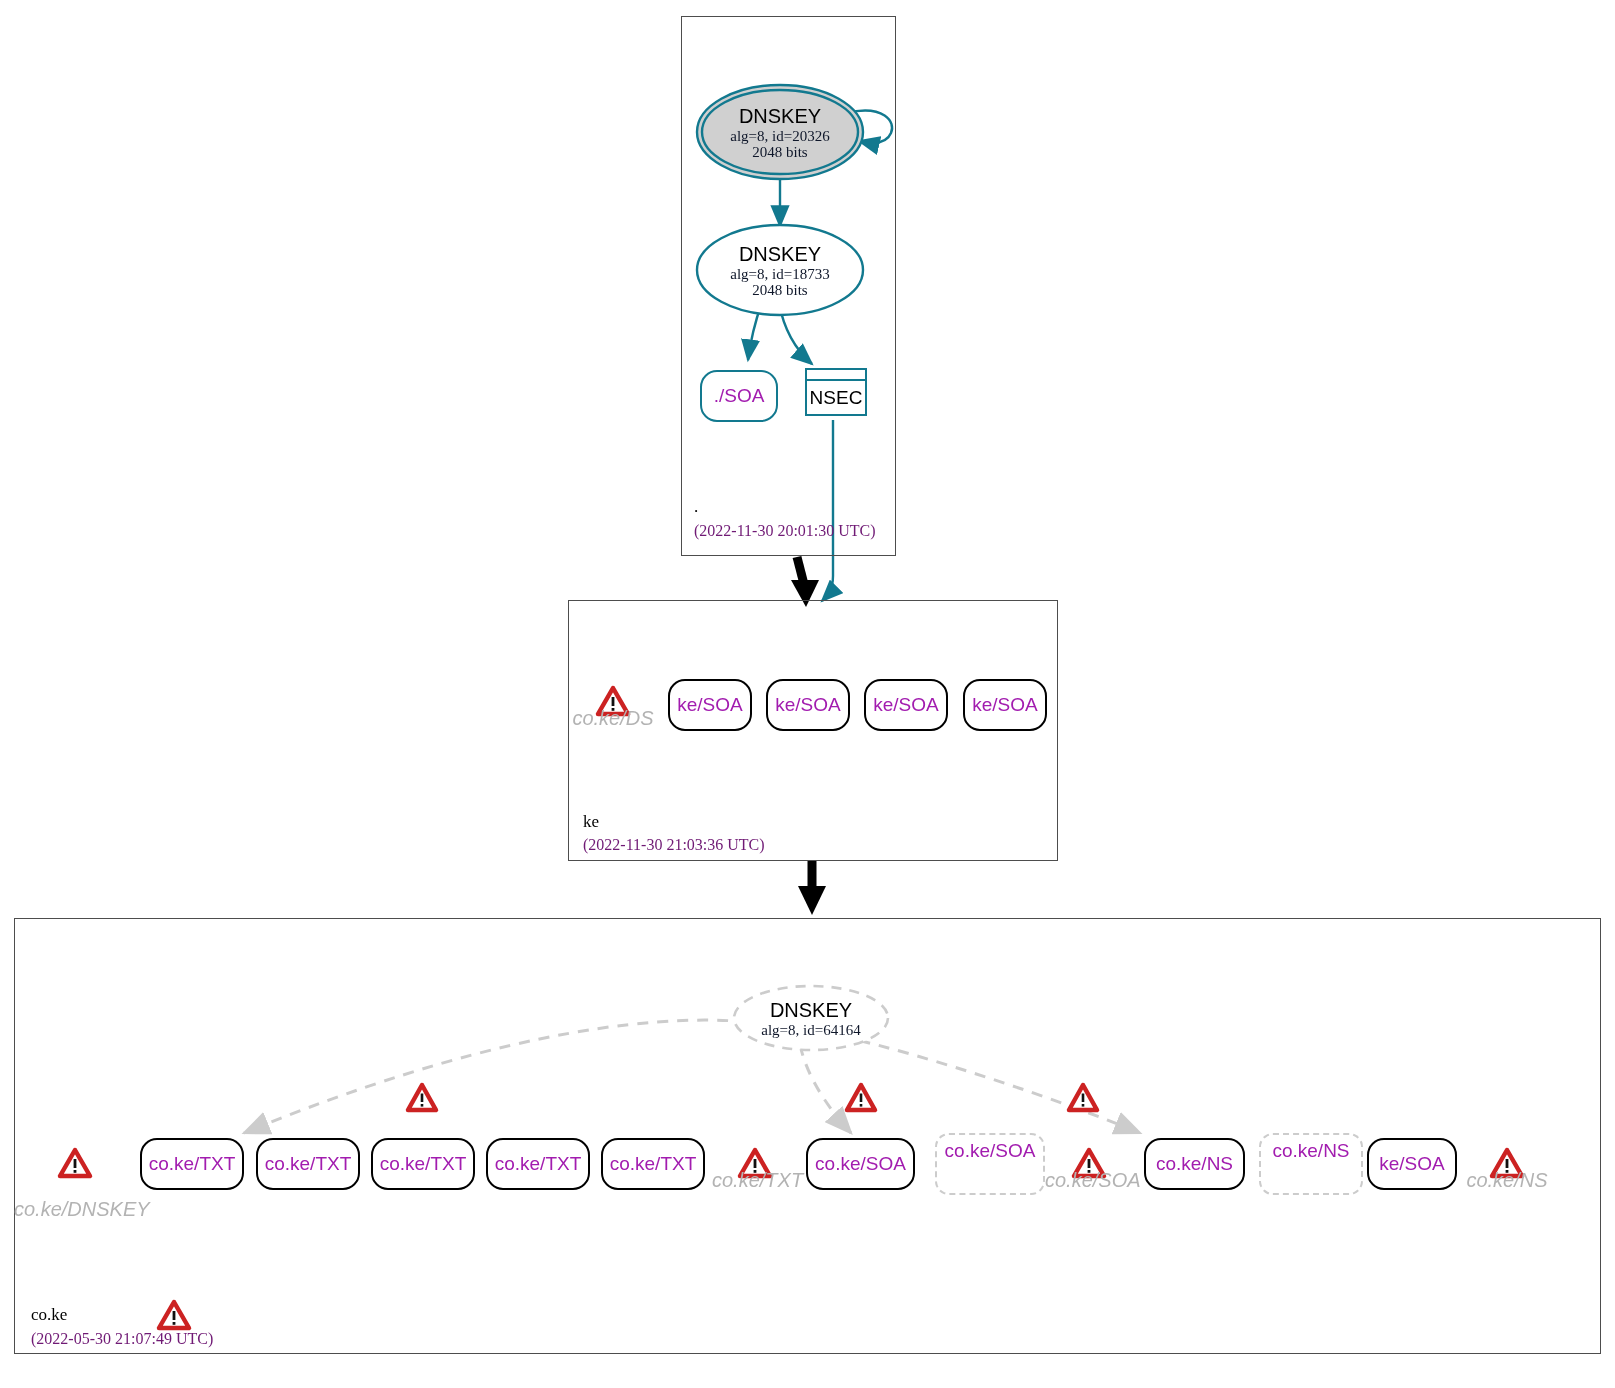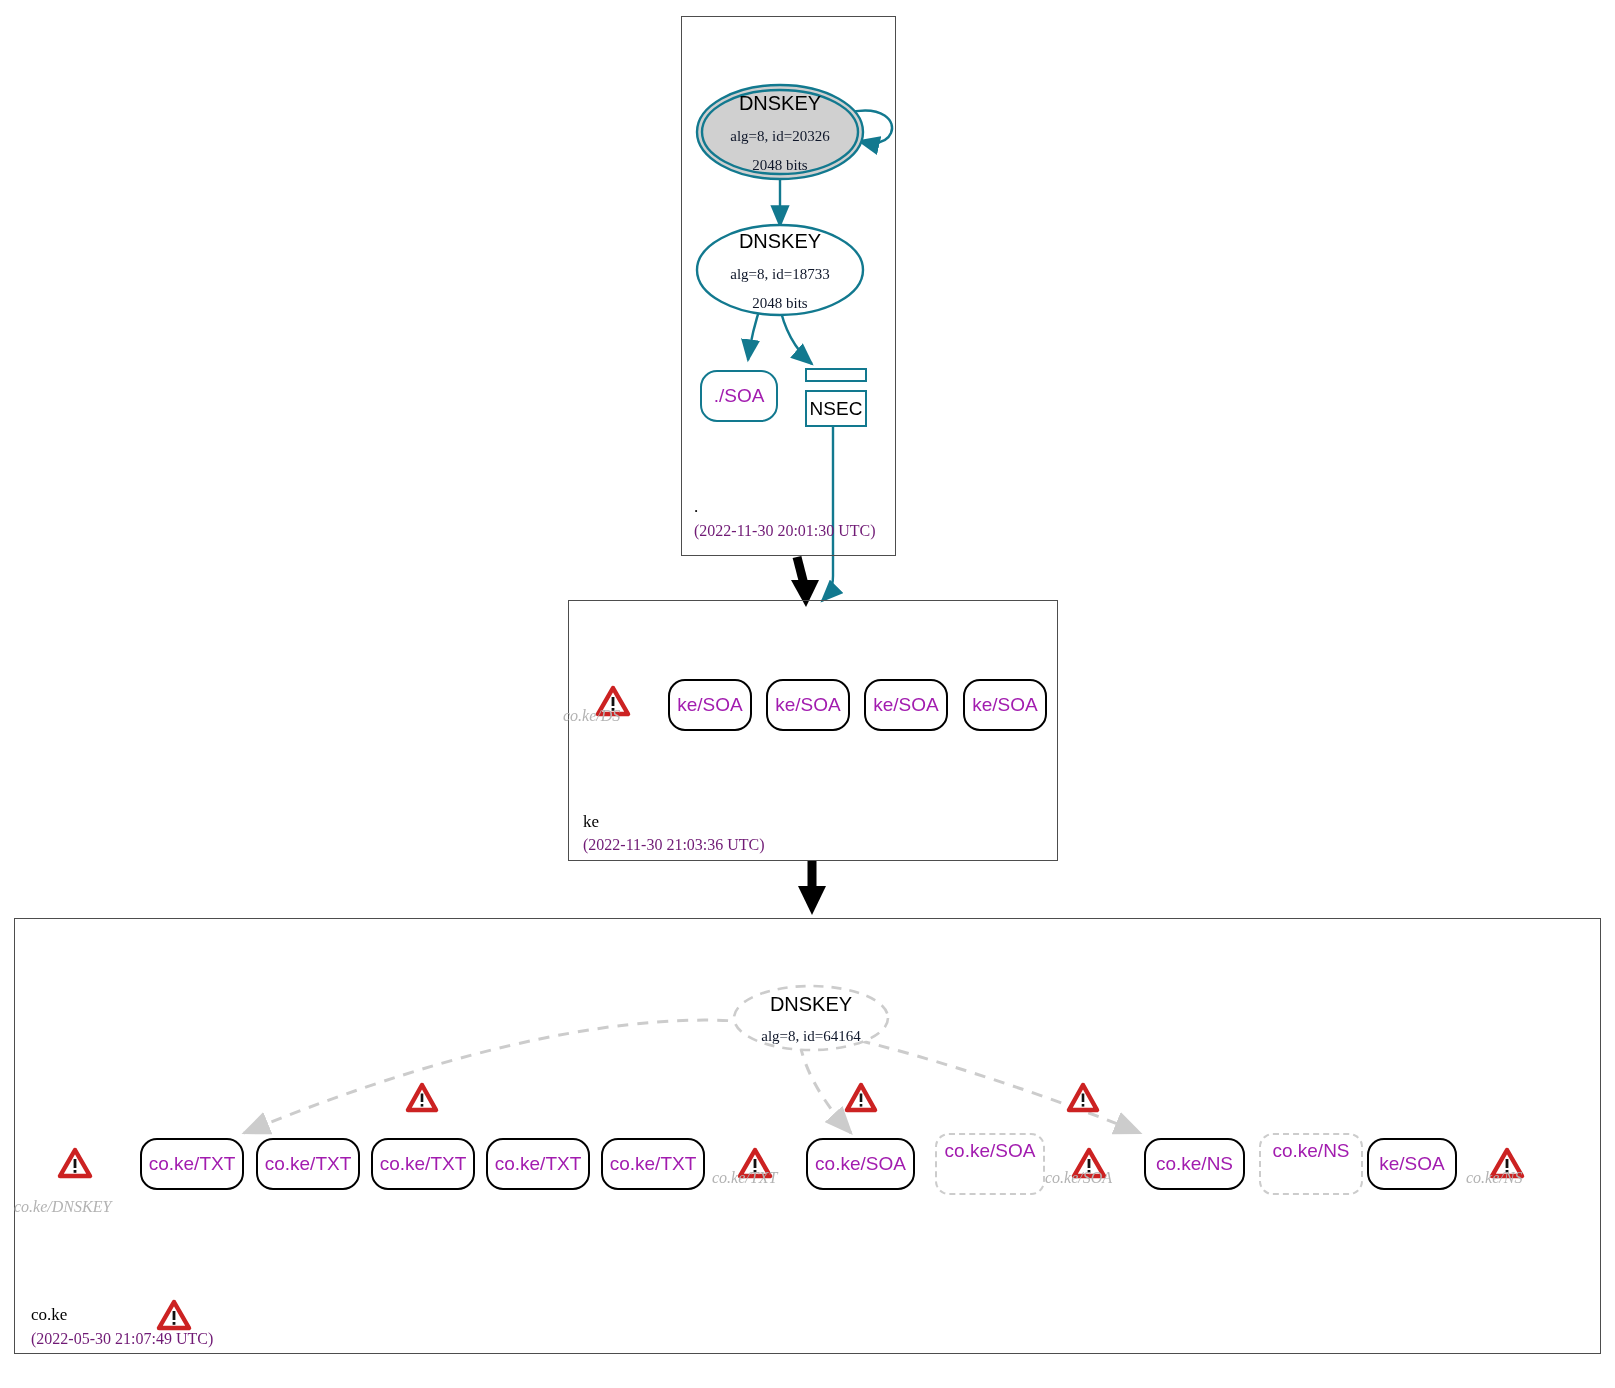--- a/index.html
+++ b/index.html
@@ -86,21 +86,21 @@
     position: absolute;
     left: 0; top: 0;
     width: 100%;
     height: 14px;
     border: 2.2px solid #12798f;
     box-sizing: border-box;
     background: #ffffff;
   }
   .nsec-body {
     position: absolute;
-    left: 0; top: 22px;
+    left: 0; top: 11px;
     width: 100%;
     height: 37px;
     border: 2.2px solid #12798f;
     box-sizing: border-box;
     background: #ffffff;
     display: flex;
     align-items: center;
     justify-content: center;
     font-family: "Liberation Sans", sans-serif;
     font-size: 19px;
@@ -109,39 +109,39 @@
   
   .dnskey {
     position: absolute;
     box-sizing: border-box;
     display: flex;
     flex-direction: column;
     align-items: center;
     justify-content: center;
     text-align: center;
     line-height: 1.08;
-    gap: 13px;
   }
   .dnskey .k-name {
     font-family: "Liberation Sans", sans-serif;
     font-size: 20px;
     color: #000000;
   }
   .dnskey .k-sub {
     font-family: "Liberation Serif", serif;
     font-size: 15px;
     color: #0f172a;
   }
   .warn-label {
     position: absolute;
-    font-family: Liberation Serif, serif;
+    font-family: Liberation Sans, sans-serif;
     font-style: italic;
-    font-size: 16px;
+    font-size: 20px;
     color: #b3b3b3;
     white-space: nowrap;
+    text-align: center;
   }
 </style>
 </head>
 <body>
 
 <div id="stage">
 
   <svg class="layer" viewBox="0 0 1615 1388">
     <defs>
       <marker id="ah-teal" markerWidth="10" markerHeight="8" refX="8.6" refY="4" orient="auto">

